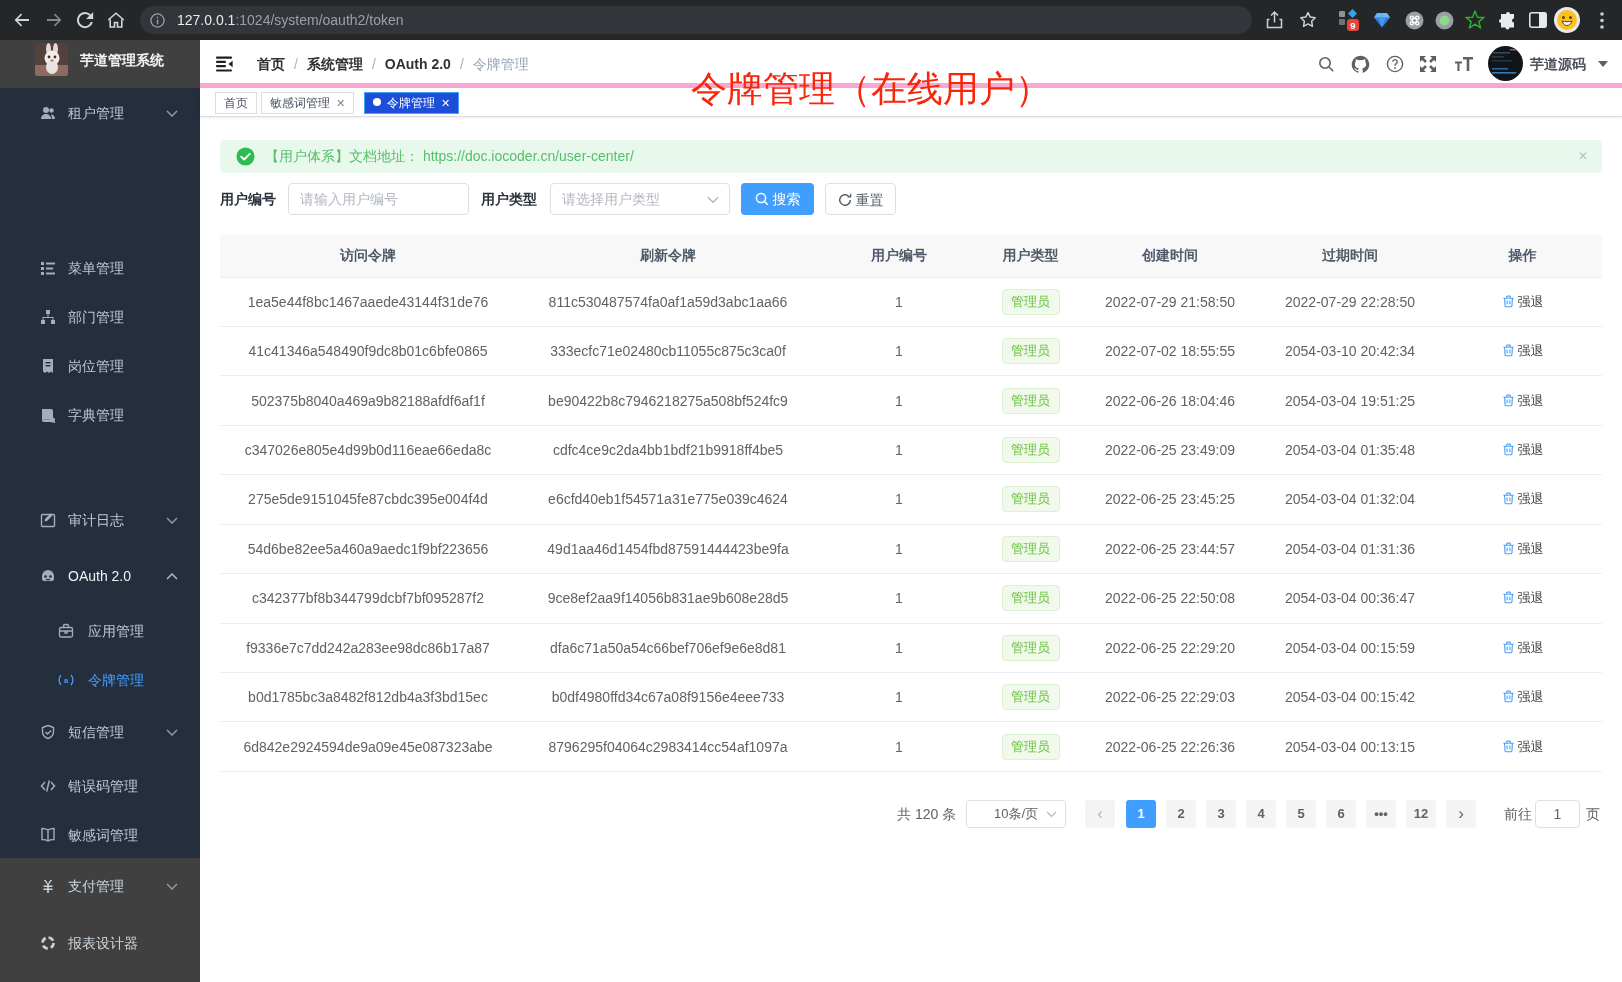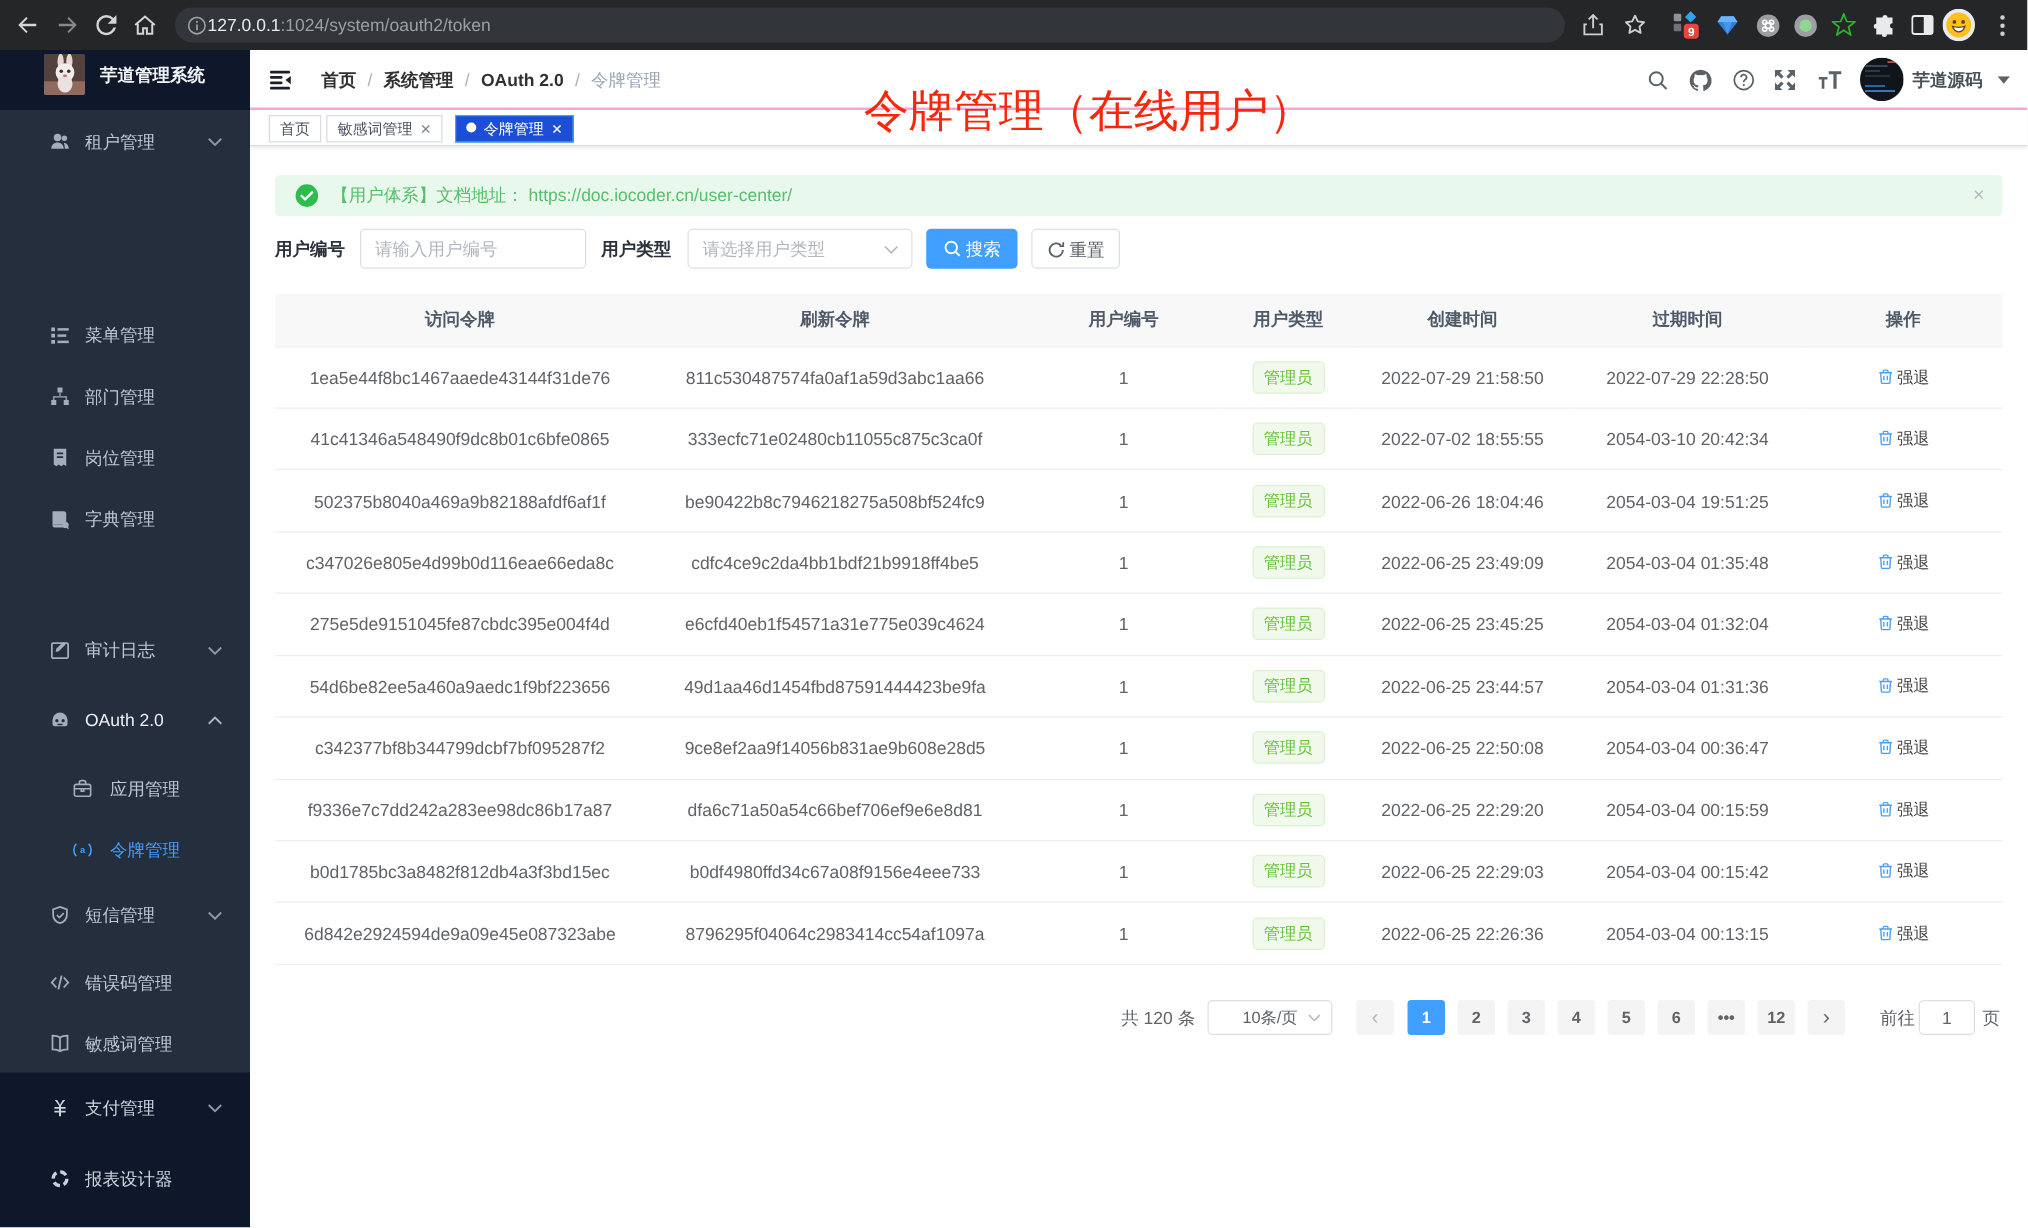--- a/index.html
+++ b/index.html
@@ -6,36 +6,36 @@
 html,body{width:1622px;height:982px;overflow:hidden}
 body{position:relative;font-family:"Liberation Sans",sans-serif;background:#fff;-webkit-font-smoothing:antialiased}
 .abs{position:absolute}
 
 #chrome{position:absolute;left:0;top:0;width:1622px;height:40px;background:#242628}
 #chrome svg{display:block}
 .cico{position:absolute;top:0;height:40px;display:flex;align-items:center;justify-content:center}
 #urlpill{position:absolute;left:140px;top:6px;width:1112px;height:28px;border-radius:14px;background:#323539;display:flex;align-items:center;color:#9aa0a6;font-size:14px}
 #urlpill .host{color:#e8eaed}
 
-#sidebar{position:absolute;left:0;top:40px;width:200px;height:942px;background:#0f172a}
+#sidebar{position:absolute;left:0;top:40px;width:200px;height:942px;background:#404040}
 #menuzone{position:absolute;left:0;top:48px;width:200px;height:770px;background:#242e3d}
 #logo{position:absolute;left:0;top:0;width:200px;height:48px}
 #logoimg{position:absolute;left:35px;top:3px;width:33px;height:33px;border-radius:2px;overflow:hidden}
 #logotxt{position:absolute;left:80px;top:0;height:40px;line-height:40px;color:#f2f5f8;font-size:14px;font-weight:600}
 .mi{position:absolute;left:0;width:200px;height:50px;line-height:50px;color:#bfc8d4;font-size:14px}
 .mi .ic{position:absolute;left:40px;top:17px;width:16px;height:16px;color:#a3aeba}
 .mi .ic svg{display:block;width:16px;height:16px}
 .mi .tx{position:absolute;left:68px;top:0}
 .mi .ar{position:absolute;right:22px;top:22px;line-height:0}
 .mi.sub .ic{left:58px}
 .mi.sub .tx{left:88px}
 .mi.active,.mi.active .ic{color:#409eff}
 .mi.white{color:#eef1f5}
 
-#topnav{position:absolute;left:200px;top:40px;width:1422px;height:48px;background:#fff;border-bottom:2px solid #f9a8d4}
+#topnav{position:absolute;left:200px;top:40px;width:1422px;height:48px;background:#fff;border-bottom:5px solid #f9a8d4}
 #fold{position:absolute;left:16px;top:16px;width:17px;height:16px}
 .bc{position:absolute;top:0;height:48px;line-height:48px;font-size:14px;color:#303133;font-weight:600}
 .bc i{font-style:normal;color:#aab2bd;margin:0 9px;font-weight:400}
 .bc .last{color:#99a5b5;font-weight:400}
 .nico{position:absolute;top:0;height:48px;display:flex;align-items:center;color:#5a6268}
 #avatar{position:absolute;left:1288px;top:46px;width:35px;height:35px;border-radius:50%;overflow:hidden;top:6px}
 
 #tabsbar{position:absolute;left:200px;top:88px;width:1422px;height:29px;background:#fff;border-bottom:1px solid #d8dce5;box-shadow:0 1px 3px 0 rgba(0,0,0,.08)}
 .tag{position:absolute;top:4px;height:22px;line-height:20px;border:1px solid #d8dce5;background:#fff;color:#495060;font-size:12px;padding:0 8px;white-space:nowrap}
 .tag .x{display:inline-block;margin-left:6px;font-size:11px;color:#7d8694}
@@ -89,21 +89,21 @@
         <path d="M3.2 8.2V16h4.3v-4.5h3V16h4.3V8.2"></path>
         <path d="M1.2 9 9 2.2 16.8 9"></path>
       </svg>
   </div>
   <div id="urlpill">
     <svg style="margin-left:10px" width="15" height="15" viewBox="0 0 16 16">
         <circle cx="8" cy="8" r="7" fill="none" stroke="#9aa0a6" stroke-width="1.4"></circle>
         <rect x="7.3" y="7" width="1.5" height="5" fill="#9aa0a6"></rect>
         <rect x="7.3" y="4" width="1.5" height="1.6" fill="#9aa0a6"></rect>
       </svg>
-    <span style="margin-left:1px"><span class="host">127.0.0.1</span>:1024/system/oauth2/token</span>
+    <span style="margin-left:12px"><span class="host">127.0.0.1</span>:1024/system/oauth2/token</span>
   </div>
   <div class="cico" style="left:1262px;width:24px">
       <svg width="17" height="18" viewBox="0 0 17 18">
         <g fill="none" stroke="#cdd0d3" stroke-width="1.5">
           <path d="M3.5 8.5h-2v8h14v-8h-2"></path>
           <path d="M8.5 1.5v10M5 4.5l3.5-3.5L12 4.5"></path>
         </g>
       </svg>
     </div>
   <div class="cico" style="left:1296px;width:24px">

